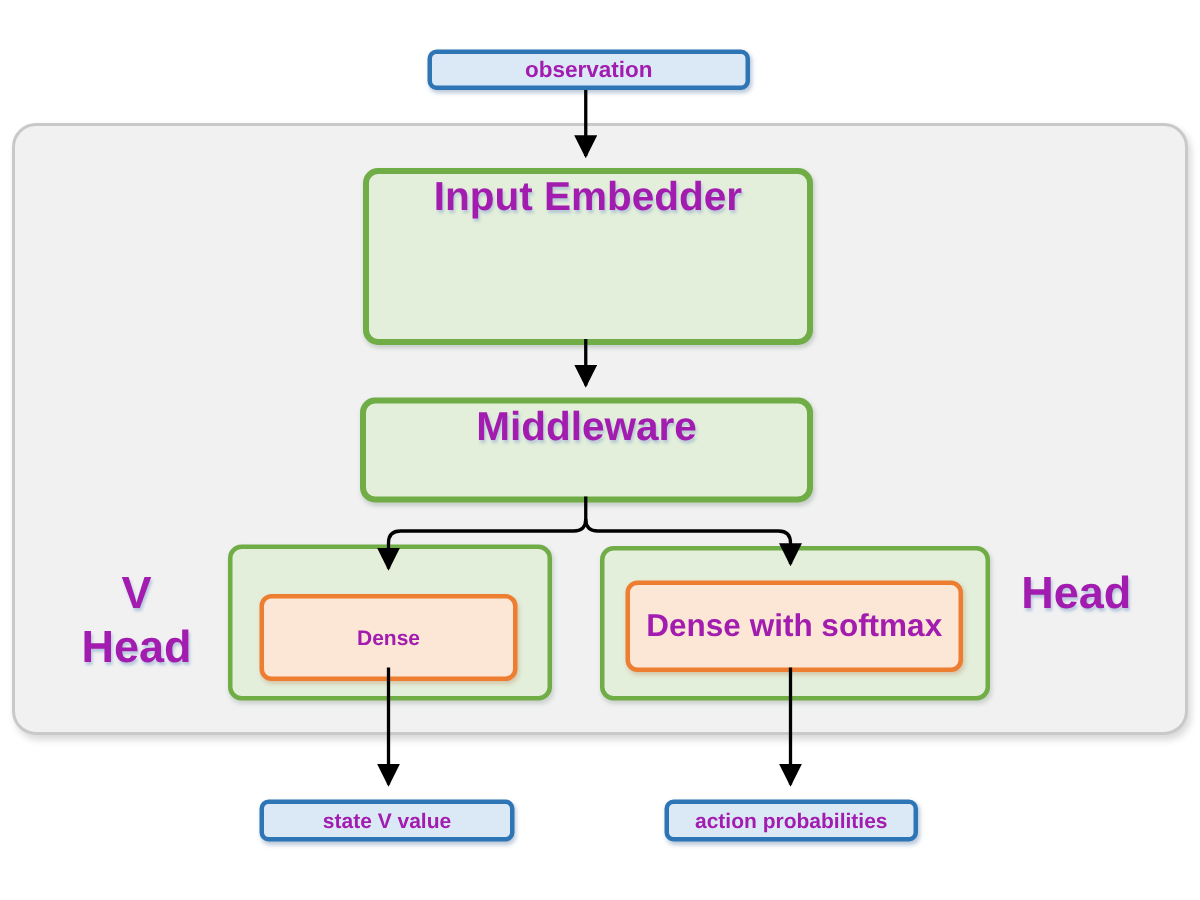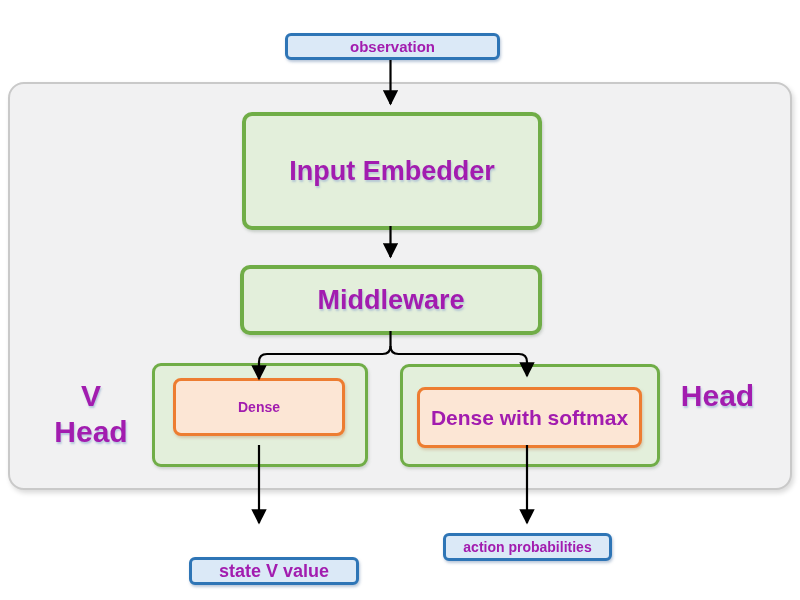--- a/index.html
+++ b/index.html
@@ -6,21 +6,21 @@
   .stage{position:relative;width:800px;height:600px;overflow:hidden;
          font-family:"Liberation Sans",sans-serif;color:#a21caf;}
   .container{position:absolute;left:8px;top:82px;width:780px;height:404px;
              background:#f1f1f2;border:2px solid #c9c9c9;border-radius:16px;
              box-shadow:2px 3px 5px rgba(0,0,0,0.15);}
   .bluebox{position:absolute;background:#dbe9f7;border:3px solid #2e75b6;border-radius:6px;
            display:flex;align-items:center;justify-content:center;
            font-weight:bold;font-size:15px;
            box-shadow:1px 2px 3px rgba(100,130,170,0.45);}
   .greenbox{position:absolute;background:#e3efdb;border:4px solid #70ad47;border-radius:10px;
-            display:flex;align-items:center;justify-content:center;
+            display:flex;justify-content:center;
             font-weight:bold;font-size:27px;
             box-shadow:1px 2px 3px rgba(120,140,120,0.35);
             text-shadow:1px 2px 2px rgba(170,190,210,0.8);}
   .headbox{position:absolute;background:#e3efdb;border:3px solid #70ad47;border-radius:9px;
            box-shadow:1px 2px 3px rgba(120,140,120,0.3);}
   .orangebox{position:absolute;background:#fce6d5;border:3px solid #ed7d31;border-radius:8px;
              display:flex;flex-direction:column;align-items:center;justify-content:center;
              box-shadow:1px 2px 3px rgba(190,140,100,0.4);}
   .orangebox .t1{font-weight:bold;font-size:14px;line-height:19px;}
   .orangebox .t2{font-size:15px;line-height:20px;}
@@ -44,37 +44,37 @@
   </div>
 
   <div class="greenbox" style="left:240px;top:265px;width:294px;height:62px;">
     <span>Middleware</span>
   </div>
 
   <div class="headbox" style="left:152px;top:363px;width:210px;height:98px;"></div>
 
   <div class="headbox" style="left:400px;top:364px;width:254px;height:97px;"></div>
 
-  <div class="orangebox" style="left:173px;top:378px;width:166px;height:52px;">
+  <div class="orangebox" style="left:173px;top:396px;width:166px;height:52px;">
     <span class="t1">Dense</span>
   </div>
 
   <div class="orangebox" style="left:417px;top:387px;width:219px;height:55px;">
     <span class="t1" style="font-size:21px;">Dense with softmax</span>
   </div>
 
   <div class="sidelabel" style="left:30px;top:378px;width:122px;">
     <div>V</div>
     <div>Head</div>
   </div>
   <div class="sidelabel" style="left:650px;top:378px;width:135px;">
     <div>Head</div>
   </div>
 
-  <div class="bluebox" style="left:189px;top:533px;width:164px;height:22px;font-size:18px;margin-top:24px;">
+  <div class="bluebox" style="left:173px;top:533px;width:164px;height:22px;font-size:14px;">
     <span>state V value</span>
   </div>
   <div class="bluebox" style="left:443px;top:533px;width:163px;height:22px;font-size:14px;">
     <span>action probabilities</span>
   </div>
 
   <svg class="arrows" width="800" height="600" viewBox="0 0 800 600">
     <defs>
       <marker id="ah" viewBox="0 0 10 10" refX="9" refY="5" markerWidth="7" markerHeight="7" orient="auto-start-reverse">
         <path d="M0,0 L10,5 L0,10 Z" fill="#000"></path>

